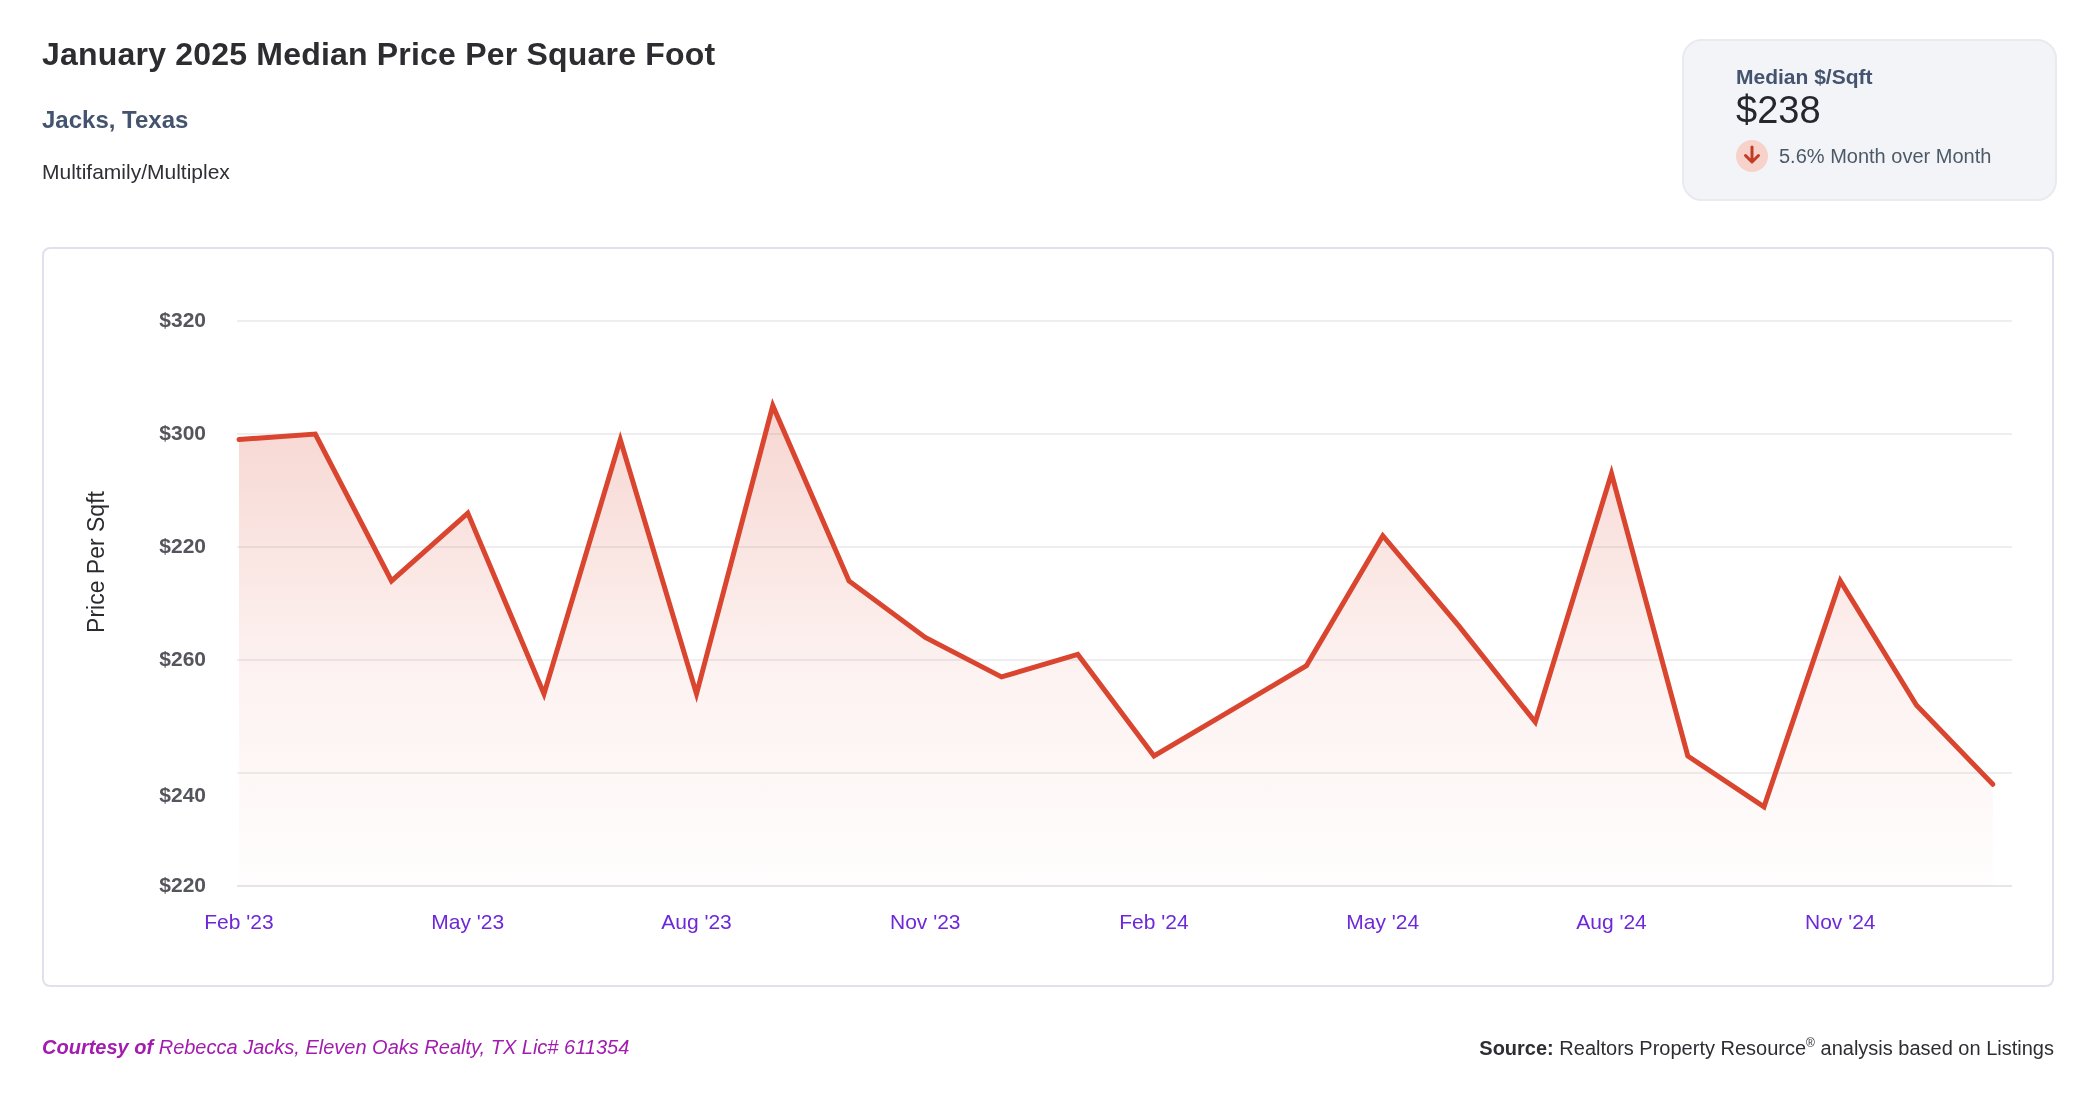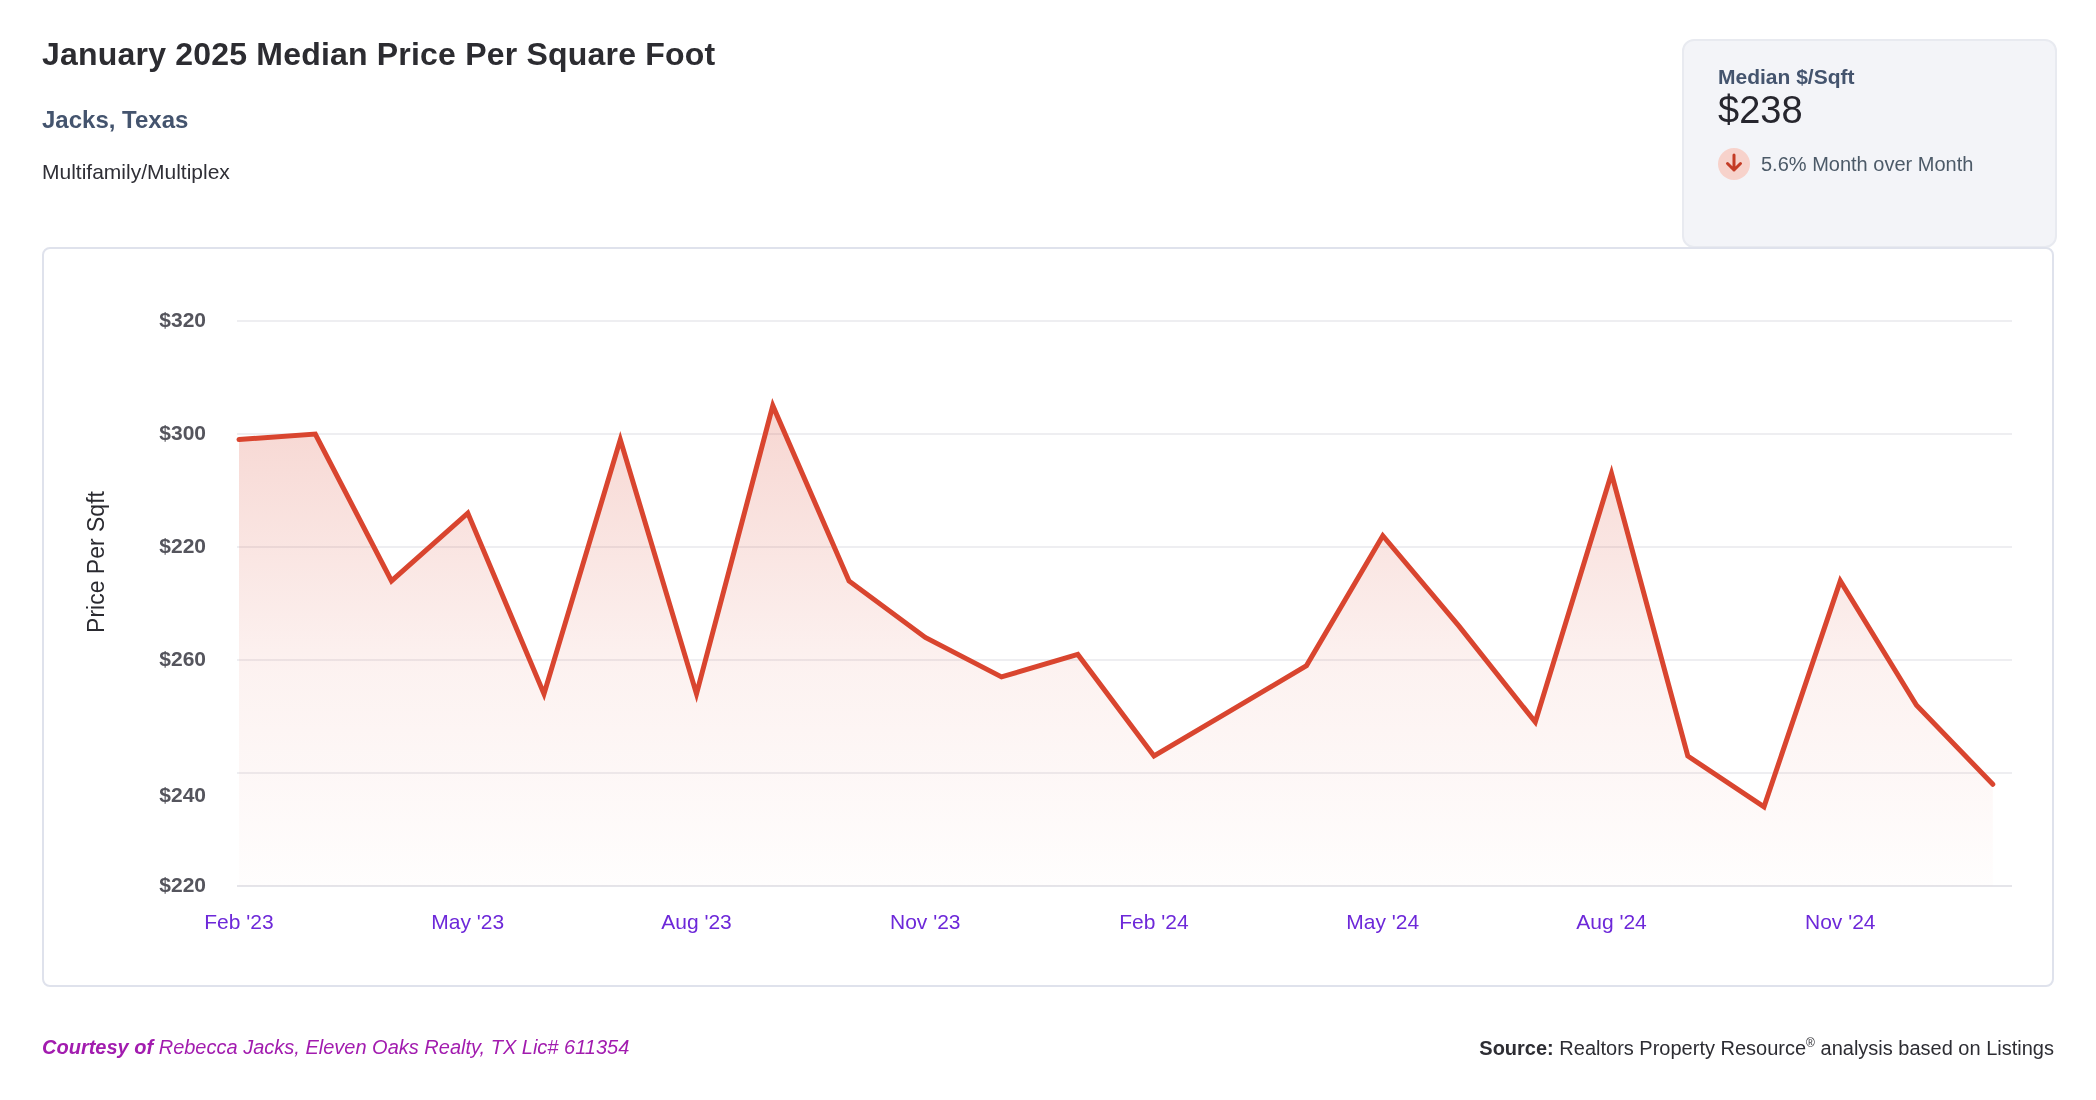--- a/index.html
+++ b/index.html
@@ -3,25 +3,25 @@
 <meta charset="utf-8">
 <style>
   html,body{margin:0;padding:0;background:#ffffff;width:2096px;height:1100px;
     font-family:"Liberation Sans", sans-serif;overflow:hidden;position:relative;}
   .abs{position:absolute;}
   
   #page-title{left:42px;top:36px;font-size:32px;font-weight:bold;color:#2c2c31;letter-spacing:.2px;}
   #location-subtitle{left:42px;top:106px;font-size:24px;font-weight:bold;color:#44546e;}
   #property-type{left:42px;top:160px;font-size:21px;color:#2f2f36;}
   
-  #stat-card{left:1682px;top:39px;width:375px;height:209px;box-sizing:border-box;
-    background:#f3f4f8;border:2px solid #e8eaf0;border-radius:12px;padding:24px 0 0 34px;}
+  #stat-card{left:1682px;top:39px;width:375px;height:162px;box-sizing:border-box;
+    background:#f3f4f8;border:2px solid #e8eaf0;border-radius:20px;padding:24px 0 0 52px;}
   #stat-label{font-size:21px;font-weight:bold;color:#44546e;}
   #stat-value{font-size:38px;font-weight:normal;color:#26262e;}
-  #mom-row{display:flex;align-items:center;margin-top:16px;}
+  #mom-row{display:flex;align-items:center;margin-top:8px;}
   #arrow-circle{width:32px;height:32px;border-radius:50%;background:#f7d2cb;display:flex;
     align-items:center;justify-content:center;flex:0 0 auto;}
   #arrow-circle svg{display:block;}
   #mom-text{font-size:20px;color:#4c5a68;margin-left:11px;}
   
   #chart-card{left:42px;top:247px;width:2012px;height:740px;box-sizing:border-box;
     background:#fff;border:2px solid #dfe2ec;border-radius:8px;}
   #chart-svg{position:absolute;left:0;top:0;}
   .y-tick{position:absolute;width:120px;text-align:right;font-size:21px;color:#55555d;font-weight:bold;}
   .x-tick{position:absolute;width:140px;margin-left:-70px;text-align:center;font-size:21px;color:#6d28d9;}

